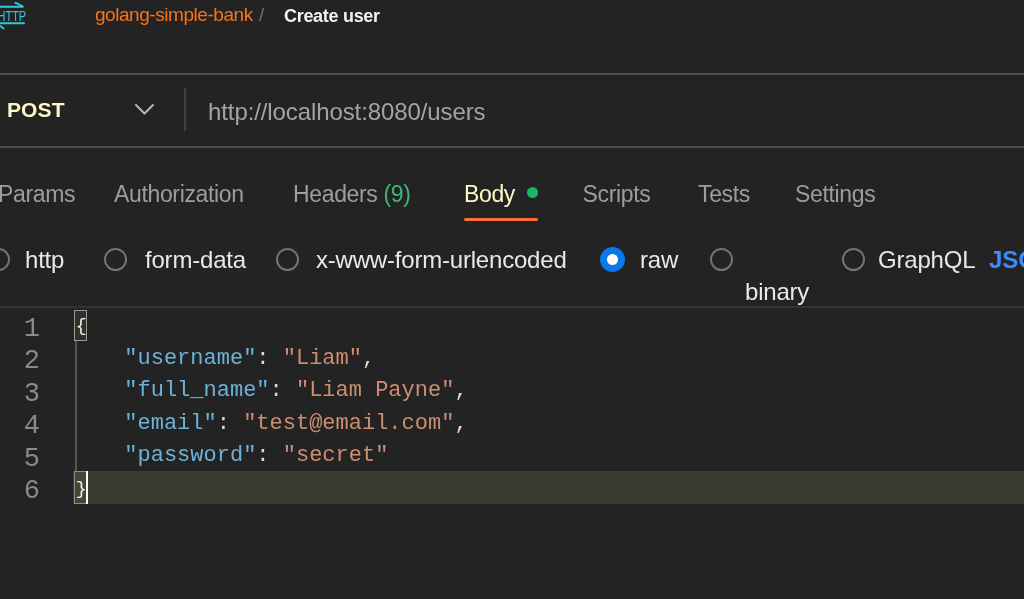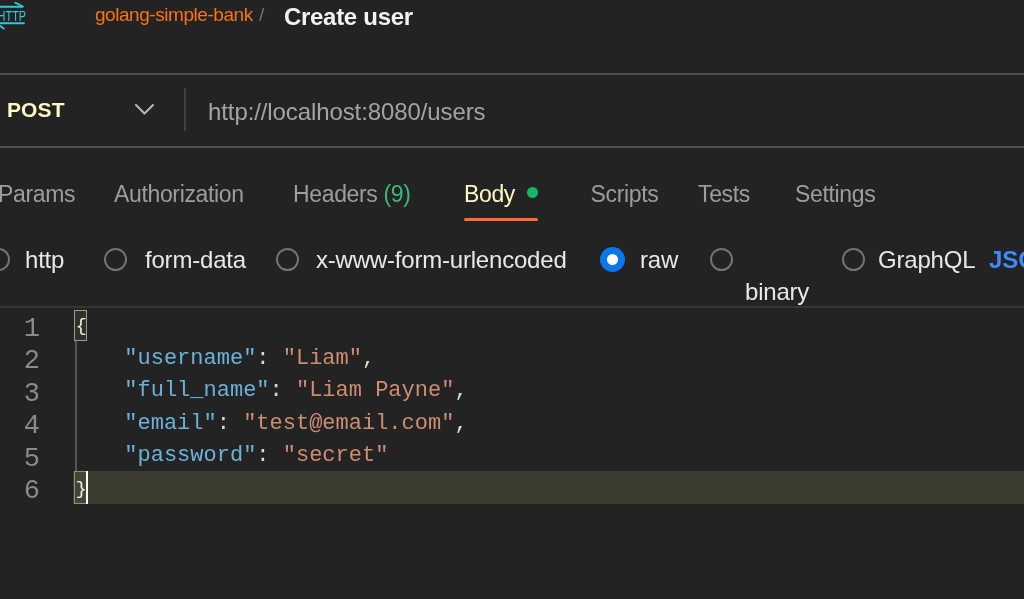--- a/index.html
+++ b/index.html
@@ -15,42 +15,42 @@
     <line x1="0" y1="4.7" x2="28.2" y2="4.7"></line>
     <line x1="21.3" y1="0.6" x2="28.8" y2="4.5"></line>
     <line x1="1.5" y1="21.2" x2="30" y2="21.2"></line>
     <line x1="2.8" y1="21.5" x2="9.6" y2="26.6"></line>
   </g>
   <text x="3.6" y="18.6" font-family="Liberation Sans" font-size="14.5" fill="#31c8dc" textLength="28.5" lengthAdjust="spacingAndGlyphs">HTTP</text>
 </svg>
 
 <div class="abs" style="left:95px; top:4px; font-size:19px; letter-spacing:-0.45px; color:#f97316; line-height:22px;">golang-simple-bank</div>
 <div class="abs" style="left:259px; top:4px; font-size:19px; color:#6f6f6f; line-height:22px;">/</div>
-<div class="abs" style="left:284px; top:4px; font-size:24px; letter-spacing:-0.3px; color:#f2f2f2; font-weight:700; line-height:25px;">Create user</div>
+<div class="abs" style="left:284px; top:4px; font-size:18px; letter-spacing:-0.3px; color:#f2f2f2; font-weight:700; line-height:25px;">Create user</div>
 
 <div class="abs" style="left:0; top:72.5px; width:1024px; height:2px; background:#4e4e4e;"></div>
 
 <div class="abs" style="left:7px; top:94.5px; font-size:21px; font-weight:700; letter-spacing:0.1px; color:#fef9c3; line-height:30px;">POST</div>
 
 <svg class="abs" style="left:134px; top:103px;" width="21" height="13" viewBox="0 0 21 13">
   <polyline points="2,2 10.5,10.5 19,2" fill="none" stroke="#b5b5b5" stroke-width="2.1" stroke-linecap="round" stroke-linejoin="round"></polyline>
 </svg>
 
 <div class="abs" style="left:184px; top:88px; width:2px; height:43px; background:#3f3f3f;"></div>
 
 <div class="abs" style="left:208px; top:97px; font-size:24px; color:#a3a3a3; letter-spacing:-0.1px; line-height:30px;text-align:center;">http://localhost:8080/users</div>
 
 <div class="abs" style="left:0; top:145.8px; width:1024px; height:2px; background:#4e4e4e;"></div>
 
 <div class="abs" style="top:181.5px; left:0; height:24px; font-size:23px; color:#9d9d9d; letter-spacing:-0.35px; line-height:24px;">
   <span class="abs" style="left:-2px;">Params</span>
   <span class="abs" style="left:114px;">Authorization</span>
   <span class="abs" style="left:293px;">Headers <span style="color:#3cb876;">(9)</span></span>
   <span class="abs" style="left:464px; color:#fef9c3;">Body</span>
-  <span class="abs" style="left:582.5px;margin-left:8px;">Scripts</span>
+  <span class="abs" style="left:582.5px;">Scripts</span>
   <span class="abs" style="left:698px;">Tests</span>
   <span class="abs" style="left:795px;">Settings</span>
 </div>
 <div class="abs" style="left:527px; top:187px; width:11px; height:11px; border-radius:50%; background:#19b567;"></div>
 <div class="abs" style="left:464px; top:218px; width:74px; height:3px; border-radius:2px; background:#ff6c37;"></div>
 
 <div class="abs" style="top:247.5px; left:0; height:24px; font-size:24px; color:#e8e8e8; letter-spacing:-0.2px; line-height:24px;">
   <span class="abs radio" style="left:-13.5px;"></span>
   <span class="abs" style="left:25px;">http</span>
   <span class="abs radio" style="left:104px;"></span>

